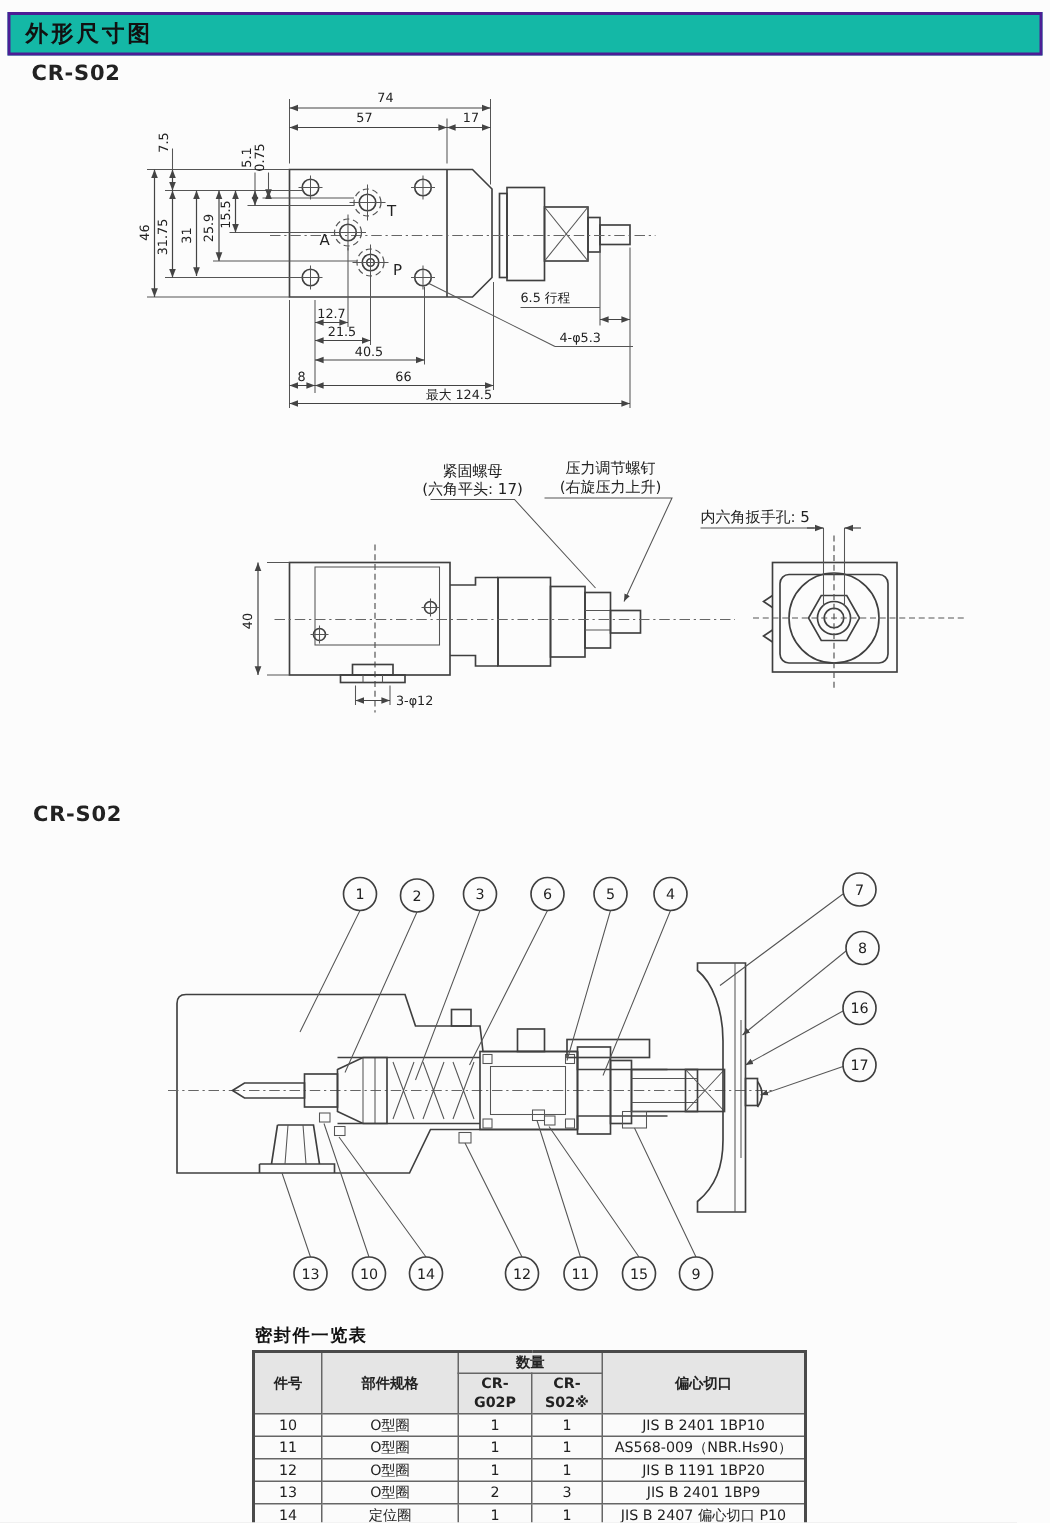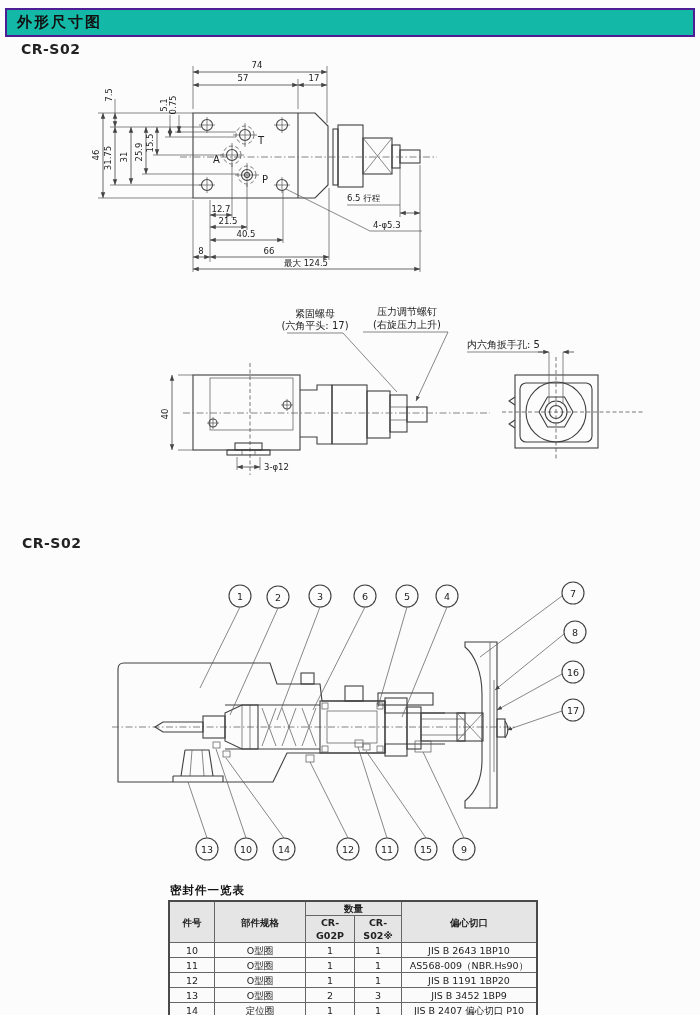--- a/index.html
+++ b/index.html
@@ -367,42 +367,42 @@
       </tr>
       <tr class="hdr">
         <td class="w-q1">CR-G02P</td>
         <td class="w-q2">CR-S02※</td>
       </tr>
       <tr>
         <td>10</td>
         <td>O型圈</td>
         <td>1</td>
         <td>1</td>
-        <td>JIS B 2643 1BP10</td>
+        <td>JIS B 2401 1BP10</td>
       </tr>
       <tr>
         <td>11</td>
         <td>O型圈</td>
         <td>1</td>
         <td>1</td>
         <td>AS568-009（NBR.Hs90）</td>
       </tr>
       <tr>
         <td>12</td>
         <td>O型圈</td>
         <td>1</td>
         <td>1</td>
         <td>JIS B 1191 1BP20</td>
       </tr>
       <tr>
         <td>13</td>
         <td>O型圈</td>
         <td>2</td>
         <td>3</td>
-        <td>JIS B 3452 1BP9</td>
+        <td>JIS B 2401 1BP9</td>
       </tr>
       <tr>
         <td>14</td>
         <td>定位圈</td>
         <td>1</td>
         <td>1</td>
         <td>JIS B 2407 偏心切口 P10</td>
       </tr>
 
     </tbody>

